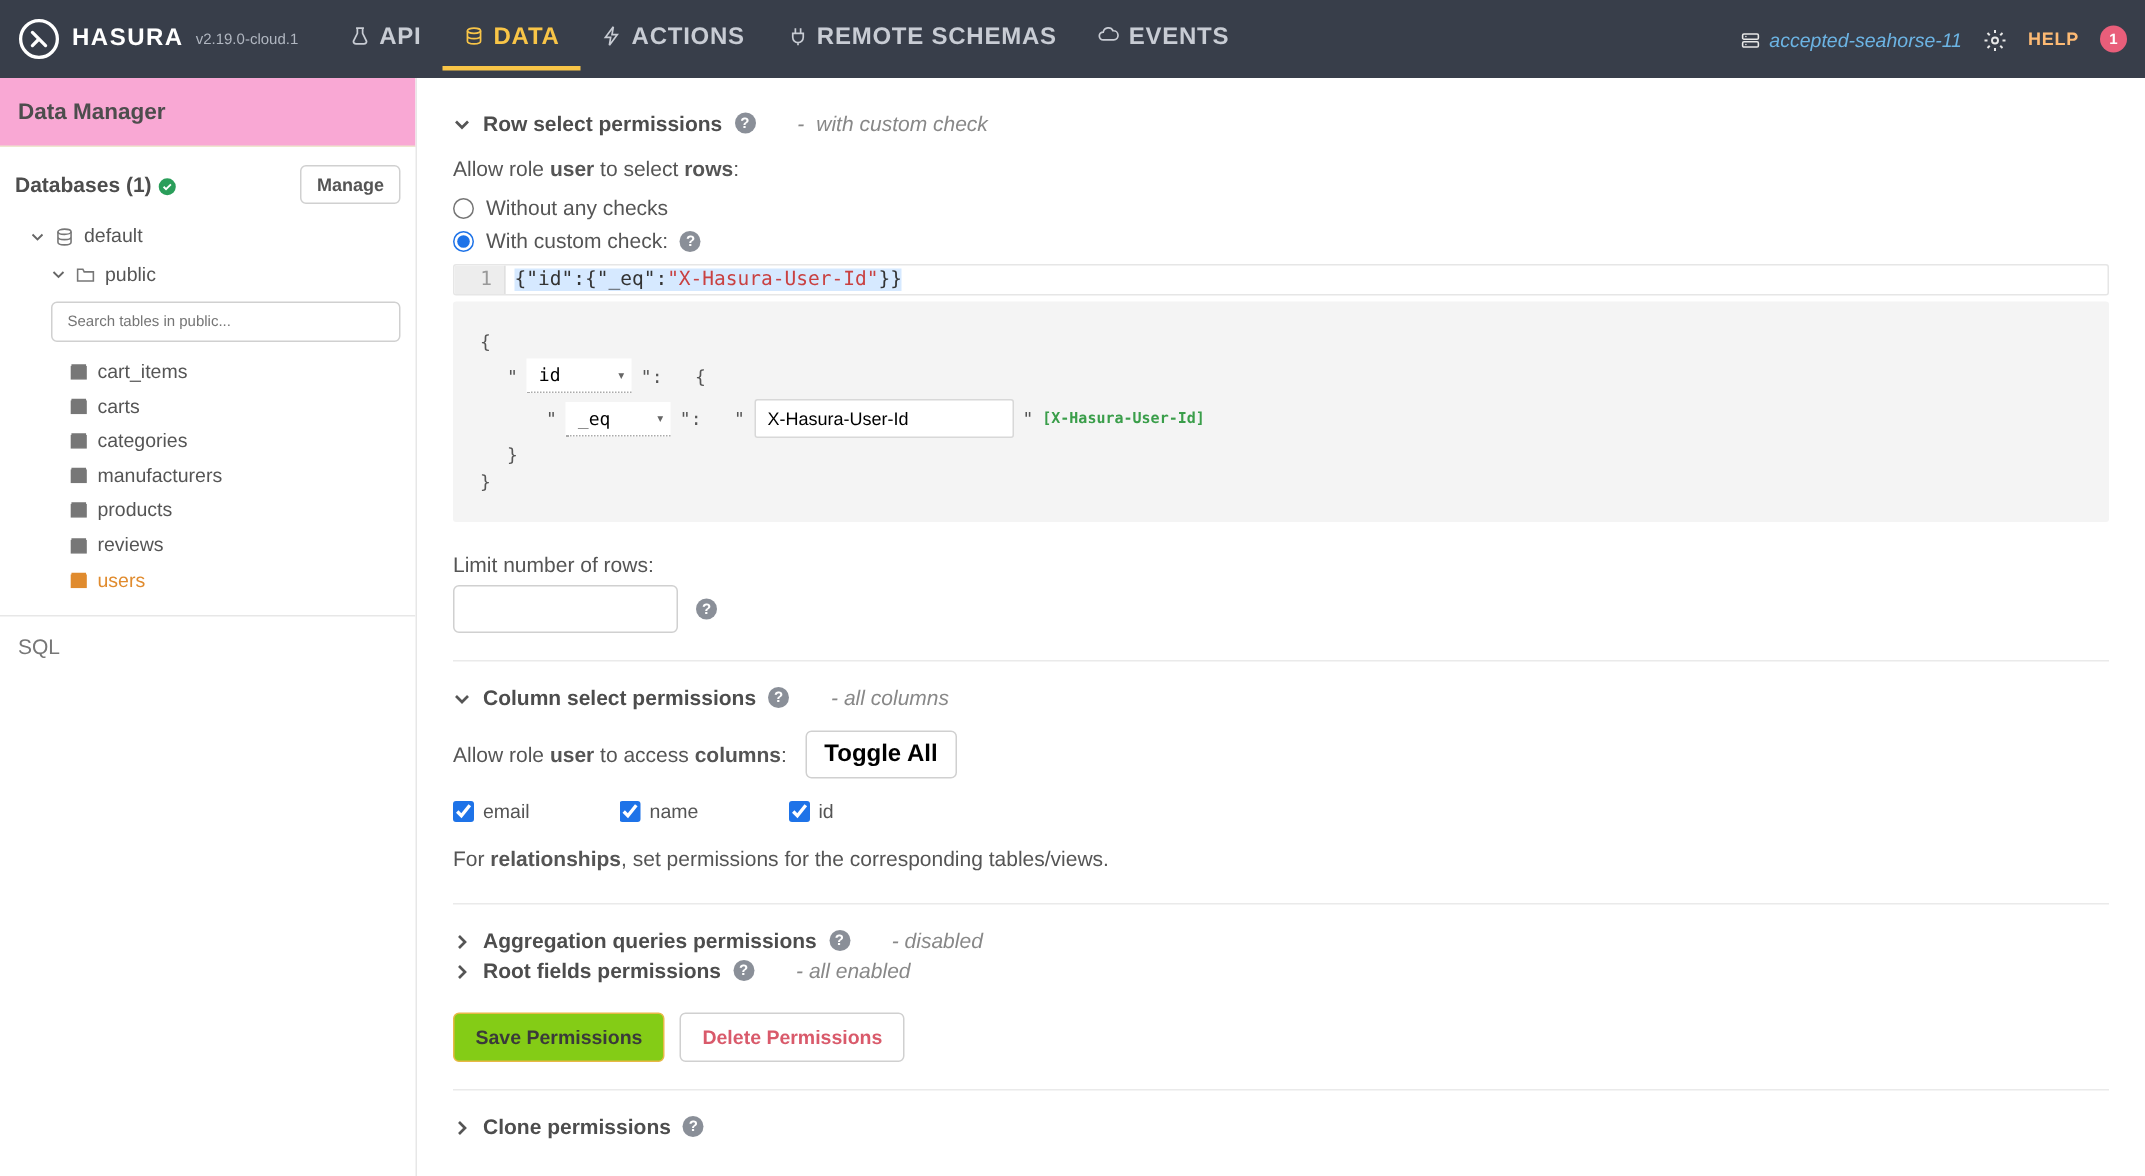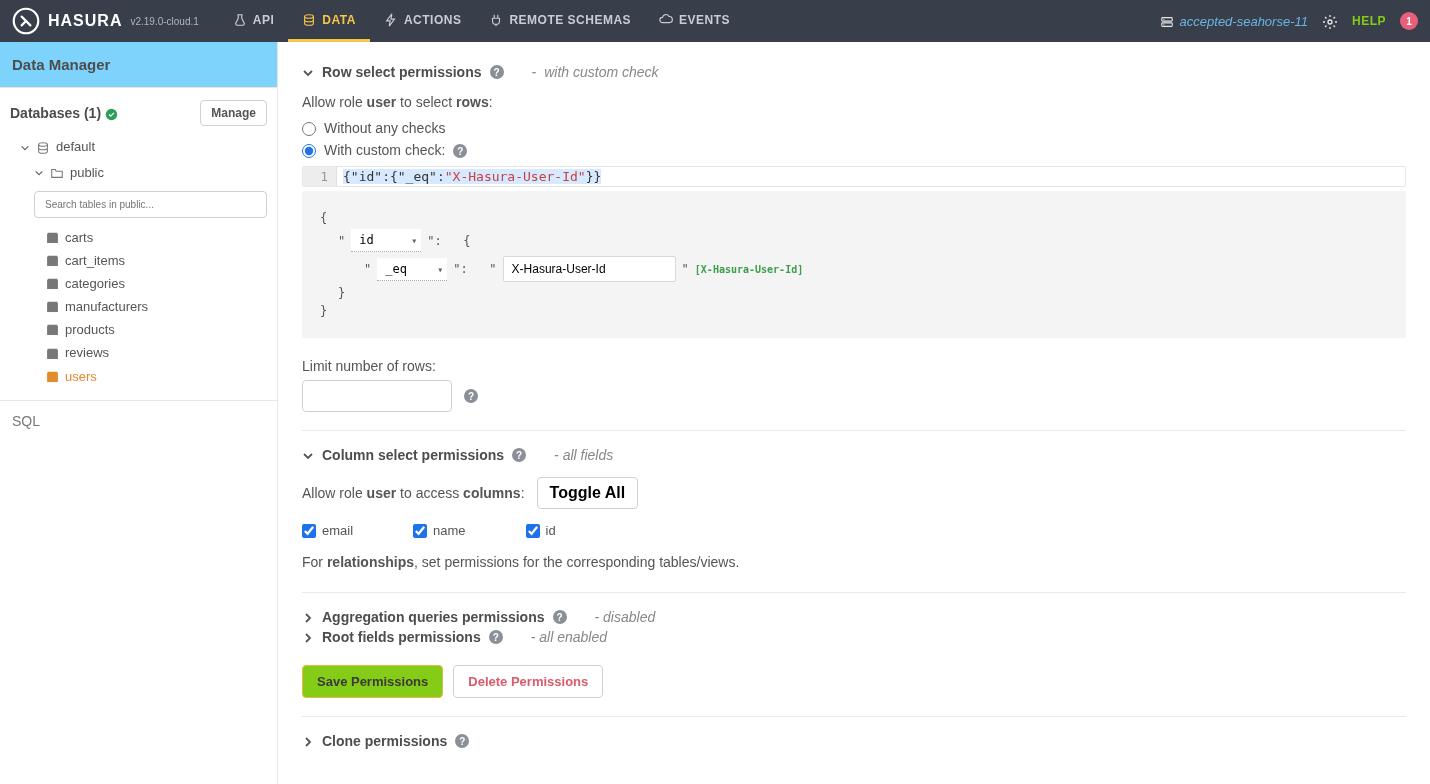--- a/index.html
+++ b/index.html
@@ -1,59 +1,59 @@
 <!DOCTYPE html>
 <html><head>
 <meta charset="utf-8">
 <style>
   * { box-sizing: border-box; margin: 0; padding: 0; }
   body { font-family: -apple-system, BlinkMacSystemFont, "Segoe UI", Helvetica, Arial, sans-serif; font-size: 14px; color: #4d4d4d; background: #fff; }
   
   
   .navbar {
     background: #383e4a;
-    height: 42px;
+    height: 52px;
     display: flex;
     align-items: center;
     padding: 0 12px;
     color: #fff;
   }
   .navbar-brand { display: flex; align-items: center; gap: 8px; margin-right: 20px; }
   .logo-icon { width: 28px; height: 28px; }
   .brand-name { font-weight: 700; font-size: 16px; letter-spacing: 1px; }
   .version { font-size: 10px; color: #b0b6c0; }
   .nav-tabs { display: flex; height: 42px; }
   .nav-tab {
     display: flex; align-items: center; gap: 6px;
-    padding: 0 14px; font-size: 12px; font-weight: 700;
+    padding: 0 14px; font-size: 16px; font-weight: 700;
     color: #c8ccd4; cursor: pointer; letter-spacing: 0.5px;
     border-bottom: 3px solid transparent;
   }
   .nav-tab.active { color: #f9c547; border-bottom-color: #f9c547; }
   .nav-tab svg { width: 14px; height: 14px; }
   .navbar-right { margin-left: auto; display: flex; align-items: center; gap: 14px; }
   .project-link { display: flex; align-items: center; gap: 6px; color: #6cb4e4; font-size: 13px; font-style: italic; }
   .gear-icon, .cloud-icon { color: #e8e8e8; }
-  .help-link { font-weight: 700; font-size: 12px; color: #84cc16; letter-spacing: 0.5px;}
+  .help-link { font-weight: 700; font-size: 12px; color: #fdba74; letter-spacing: 0.5px;}
   .notif-badge {
     background: #e95e7a; color: #fff; border-radius: 50%; width: 18px; height: 18px;
     display: flex; align-items: center; justify-content: center; font-size: 10px; font-weight: 700;
   }
   .notif-wrapper { position: relative; display:flex; align-items:center;}
 
   
   .layout { display: flex; height: calc(100vh - 42px); }
   .sidebar {
     width: 278px; min-width: 278px;
     border-right: 1px solid #e7e7e7;
     display: flex; flex-direction: column;
     overflow-y: auto;
   }
   .sidebar-header {
-    background: #7dd3fc; padding: 14px 12px;
+    background: #f9a8d4; padding: 14px 12px;
     border-bottom: 1px solid #eee6cf;
     font-weight: 700; font-size: 15px; color: #4d4d4d;
   }
   .db-section { padding: 12px 10px 8px; display: flex; align-items: center; justify-content: space-between; }
   .db-title { font-weight: 700; font-size: 14px; display:flex; align-items:center; gap:4px;}
   .check-icon { color: #2a9e5a; }
   .manage-btn {
     background: #fff; border: 1px solid #d0d0d0; border-radius: 4px;
     padding: 5px 10px; font-size: 12px; font-weight: 600; color: #555; cursor: pointer;
   }
@@ -246,28 +246,28 @@
       </div>
       <div style="padding-left:24px;">
         <input class="search-input" placeholder="Search tables in public..." style="">
       </div>
       <div class="table-list" id="table-list">
           <div class="table-item">
             <span><svg viewBox="0 0 16 16" width="13" height="13">
                 <rect x="2" y="3" width="12" height="10" fill="none" stroke="#777" stroke-width="1.2"></rect>
                 <path d="M2 7h12M8 3v10" stroke="#777" stroke-width="12"></path>
               </svg></span>
+            <span>cart_items</span>
+          </div>
+          <div class="table-item">
+            <span><svg viewBox="0 0 16 16" width="13" height="13">
+                <rect x="2" y="3" width="12" height="10" fill="none" stroke="#777" stroke-width="1.2"></rect>
+                <path d="M2 7h12M8 3v10" stroke="#777" stroke-width="12"></path>
+              </svg></span>
             <span>carts</span>
-          </div>
-          <div class="table-item">
-            <span><svg viewBox="0 0 16 16" width="13" height="13">
-                <rect x="2" y="3" width="12" height="10" fill="none" stroke="#777" stroke-width="1.2"></rect>
-                <path d="M2 7h12M8 3v10" stroke="#777" stroke-width="12"></path>
-              </svg></span>
-            <span>cart_items</span>
           </div>
           <div class="table-item">
             <span><svg viewBox="0 0 16 16" width="13" height="13">
                 <rect x="2" y="3" width="12" height="10" fill="none" stroke="#777" stroke-width="1.2"></rect>
                 <path d="M2 7h12M8 3v10" stroke="#777" stroke-width="12"></path>
               </svg></span>
             <span>categories</span>
           </div>
           <div class="table-item">
             <span><svg viewBox="0 0 16 16" width="13" height="13">
@@ -368,21 +368,21 @@
     </div>
 
     <div class="perm-section">
       <div class="perm-header">
         <span class="chev"><svg viewBox="0 0 12 12" width="12" height="12">
               <path d="M2 4l4 4 4-4" fill="none" stroke="#555" stroke-width="1.8"></path>
             </svg></span>
         <span class="perm-title">Column select permissions</span>
         <span class="help-q">?</span>
         <span style="width:12px;"></span>
-        <span class="perm-meta">- <span>all fields</span></span>
+        <span class="perm-meta">- <span>all columns</span></span>
       </div>
 
       <div class="col-row">
         <span class="subtext" style="margin:0;">
           <span>Allow role </span><b>user</b><span> to access </span><b>columns</b><span>:</span>
         </span>
         <button class="toggle-btn">Toggle All</button>
       </div>
 
       <div class="check-group" id="col-checks">

